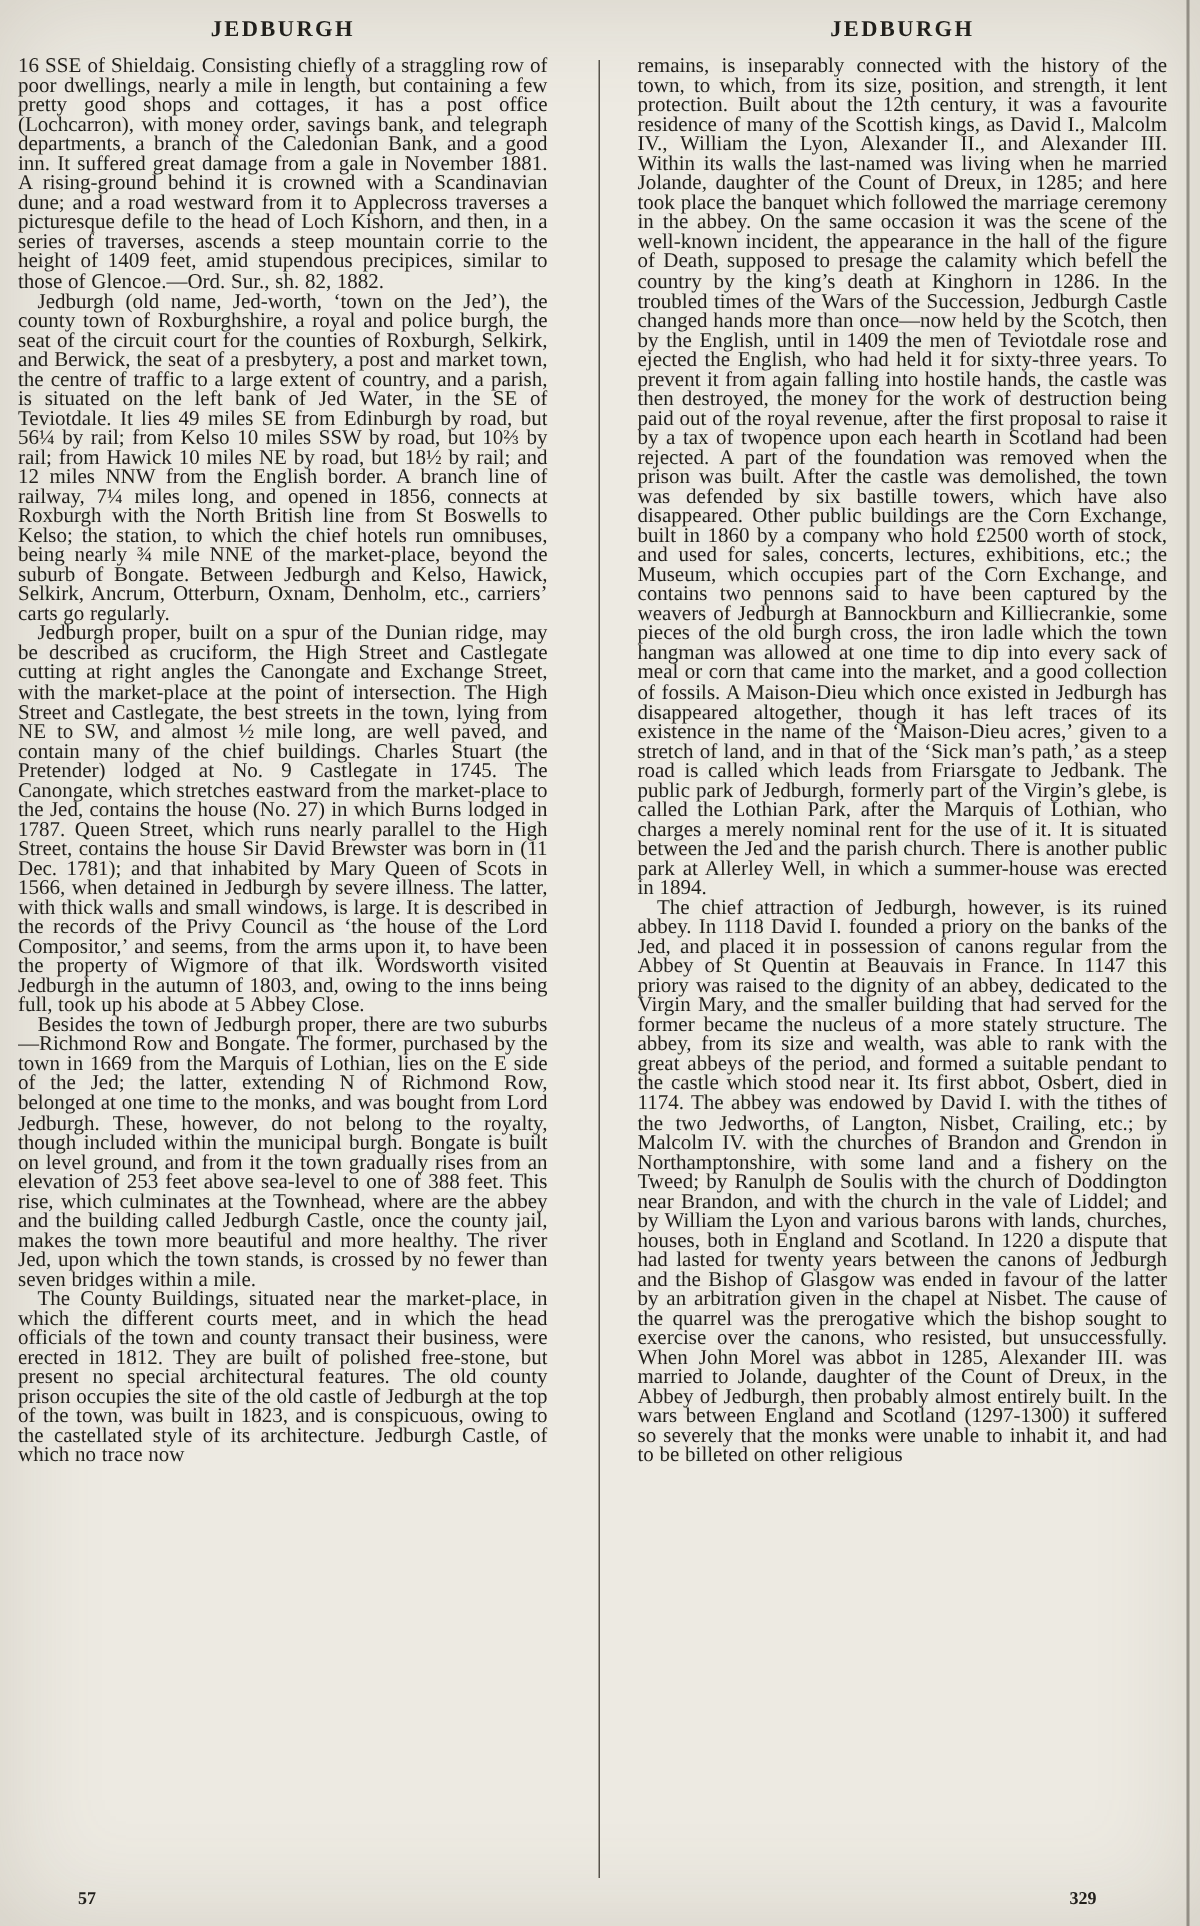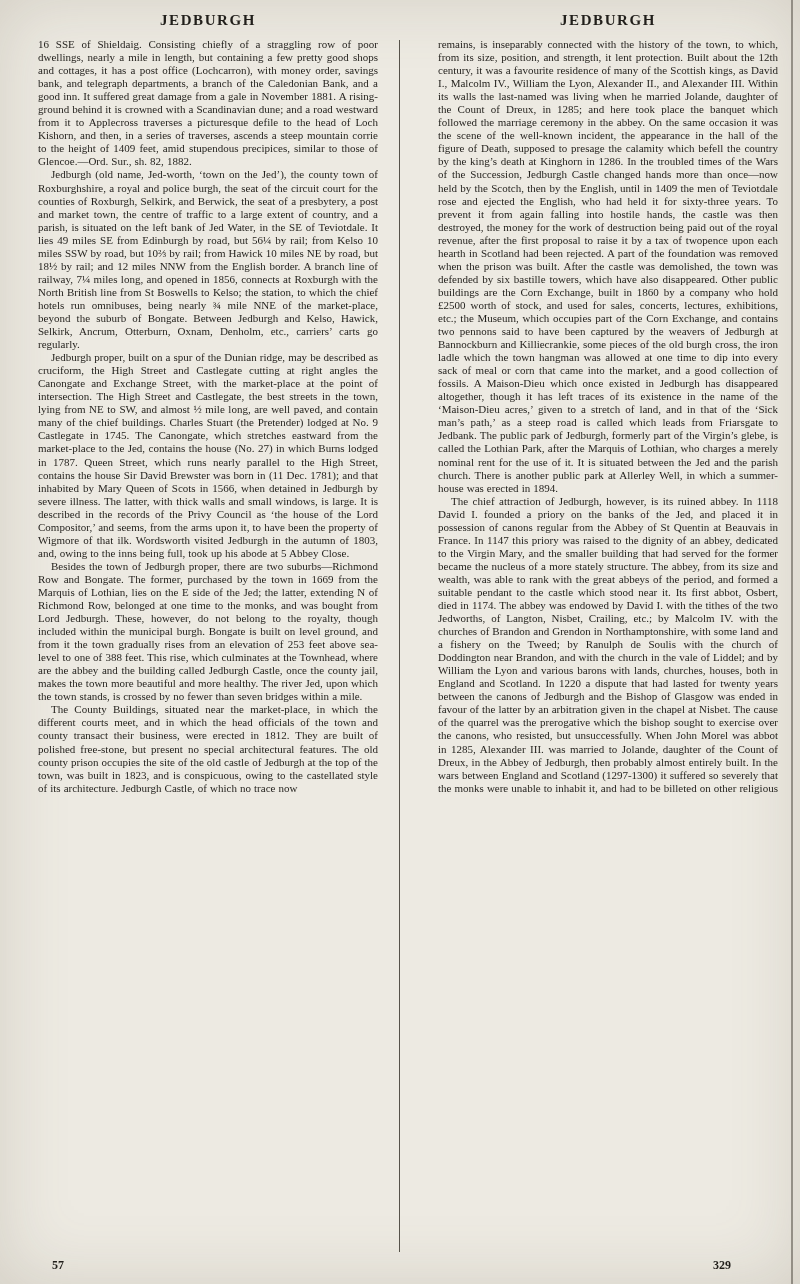--- a/index.html
+++ b/index.html
@@ -13,21 +13,21 @@
     height: 1284px;
     background: #edeae2;
     overflow: hidden;
     font-family: "Liberation Serif", "DejaVu Serif", serif;
     color: #211f1b;
     box-shadow: inset 0 0 70px rgba(110, 100, 80, 0.20);
   }
   .columns {
     position: absolute;
     top: 12px;
-    left: 38px;
+    left: 12px;
     right: 22px;
     display: flex;
     gap: 12px;
   }
   .col {
     width: 356px;
     height: 1228px;
     overflow: hidden;
   }
   .gap { width: 36px; flex: 0 0 36px; }
@@ -51,21 +51,21 @@
     top: 0;
     right: 7px;
     width: 2px;
     height: 1284px;
     background: #6a665c;
     opacity: 0.65;
   }
   p {
     margin: 0;
     text-align: justify;
-    font-size: 11px;
+    font-size: 14px;
     line-height: 13.05px;
     text-indent: 13px;
     word-spacing: 0.3px;
   }
   p.cont { text-indent: 0; }
   .folio {
     position: absolute;
     bottom: 11px;
     font-weight: bold;
     font-size: 12px;

